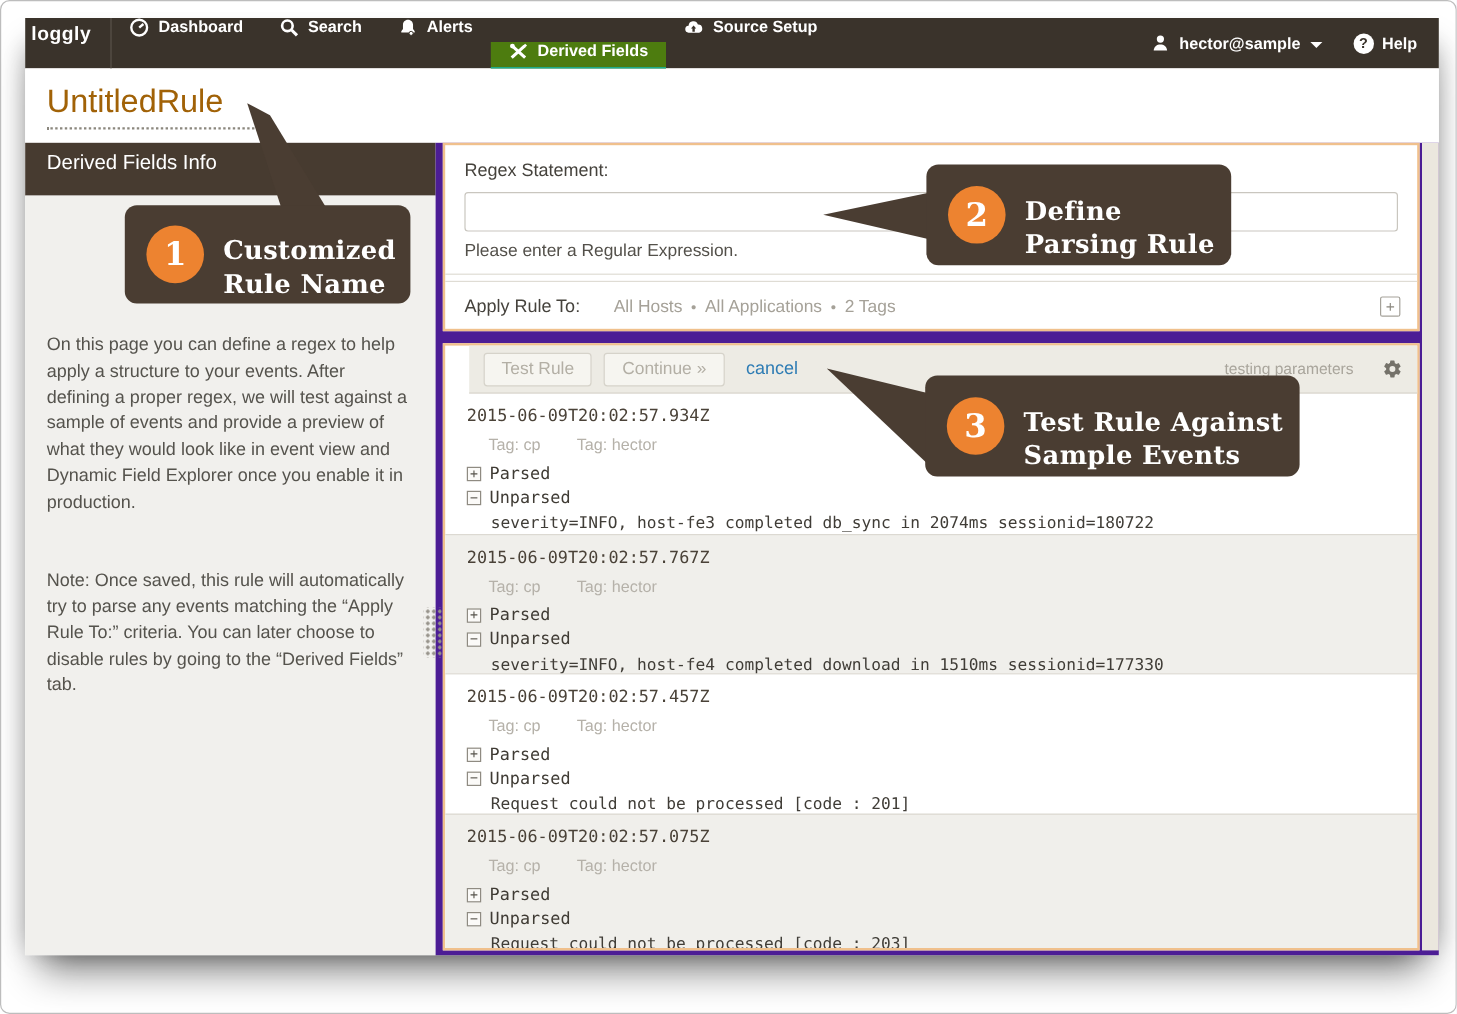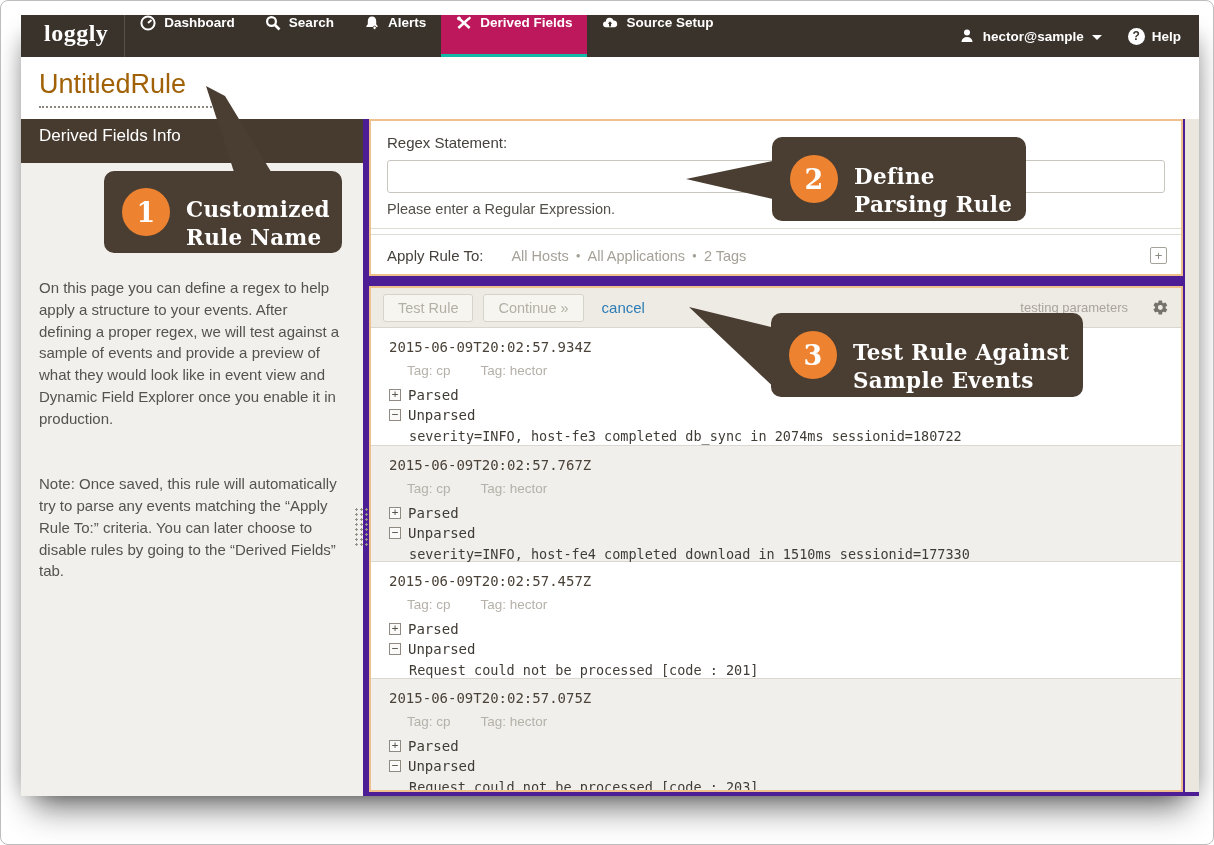--- a/index.html
+++ b/index.html
@@ -3,24 +3,24 @@
 <meta charset="utf-8">
 <style>
   * { margin:0; padding:0; box-sizing:border-box; }
   html,body { width:1214px; height:845px; background:#ffffff; font-family:"Liberation Sans",sans-serif; }
   .shot { position:relative; width:1214px; height:845px; background:#fff; border:1px solid #bdbdbd; border-radius:8px; overflow:hidden; }
   .app { position:absolute; left:20px; top:14px; width:1178px; height:781px; background:#ffffff;
          box-shadow:0 26px 30px -12px rgba(0,0,0,.45), 12px 8px 22px -14px rgba(0,0,0,.35), -12px 8px 22px -14px rgba(0,0,0,.35); }
 
   
   .nav { display:flex; align-items:stretch; height:42px; background:#3a332b; color:#fff; }
-  .logo { font-family:Liberation Serif, serif; font-weight:bold; font-size:24px; padding:5px 16px 0 23px; letter-spacing:.5px; }
+  .logo { font-family:Liberation Sans, sans-serif; font-weight:bold; font-size:16px; padding:5px 16px 0 5px; letter-spacing:.5px; }
   .nav-sep { width:1px; background:#58514a; margin:0; }
   .nav-item { display:flex; gap:8px; padding:0 15px; font-size:13.5px; font-weight:bold; cursor:pointer; }
-  .nav-item.active { background:#be185d; border-bottom:3px solid #14b8a6; }
+  .nav-item.active { background:#4d7c0f; border-bottom:1px solid #14b8a6;margin-top:20px; }
   .nav-right { margin-left:auto; display:flex; align-items:center; gap:26px; padding-right:18px; }
   .nav-user { display:flex; align-items:center; gap:8px; font-size:13.5px; font-weight:bold; cursor:pointer; }
   .caret { width:0; height:0; border-left:5px solid transparent; border-right:5px solid transparent; border-top:5px solid #fff; margin-top:2px; }
   .nav-help { display:flex; align-items:center; gap:7px; font-size:13.5px; font-weight:bold; cursor:pointer; }
   .icon16 { width:16px; height:16px; display:inline-block; }
   .qmark { width:17px; height:17px; border-radius:50%; background:#fff; color:#3a332b; font-weight:bold; font-size:12px; display:flex; align-items:center; justify-content:center; }
 
   
   .title-row { height:62px; background:#fff; padding:12px 0 0 18px; }
   .page-title { display:inline-block; font-size:27px; color:#a16207; padding:0 26px 6px 0; border-bottom:2px dotted #8b877e; }
@@ -42,21 +42,21 @@
   .regex-input { display:block; width:100%; height:33px; margin-top:9px; border:1px solid #c9c6bf; border-radius:3px; background:#fff; padding:0 8px; font-size:14px; }
   .regex-helper { margin-top:8px; font-size:14.5px; color:#53504a; }
   .apply-row { display:flex; align-items:center; margin-top:5px; border-top:1px solid #dfdcd4; height:42px; padding:0 14px 0 16px; }
   .apply-label { font-size:15px; color:#45423c; }
   .apply-values { margin-left:28px; font-size:14.5px; color:#a5a198; display:flex; align-items:center; gap:7px; }
   .dot-sep { font-size:8px; color:#a5a198; }
   .add-btn { margin-left:auto; width:17px; height:17px; border:1px solid #a5a29a; border-radius:2px; color:#8b887f; background:#fff;
              font-size:13px; line-height:14px; text-align:center; cursor:pointer; }
 
   .panel2 { margin-top:10px; height:506px; display:flex; flex-direction:column; }
-  .toolbar { height:40px; background:#edebe4; border-bottom:1px solid #d9d6cd; display:flex; align-items:center; padding:0 12px; }
+  .toolbar { height:40px; background:#edebe4; border-bottom:1px solid #d9d6cd; display:flex; align-items:center; padding:0 12px;margin-left:20px; }
   .btn { height:28px; padding:0 14px; background:#f6f5f0; border:1px solid #d6d3ca; border-radius:3px; color:#b3afa5; font-size:14.5px; margin-right:10px; cursor:default; }
   .cancel-link { color:#2e7cb4; font-size:15px; margin-left:8px; text-decoration:none; cursor:pointer; }
   .toolbar-right { margin-left:auto; display:flex; align-items:center; gap:24px; }
   .params-label { color:#a9a59c; font-size:13px; }
   .gear { width:17px; height:17px; fill:#75726a; cursor:pointer; }
 
   .events { flex:1; overflow:hidden; font-family:"DejaVu Sans Mono",monospace; }
   .event { height:116.5px; padding:11px 0 0 18px; }
   .event:nth-child(even) { background:#f0efeb; }
   .event + .event { border-top:1px solid #dcd9d2; }

